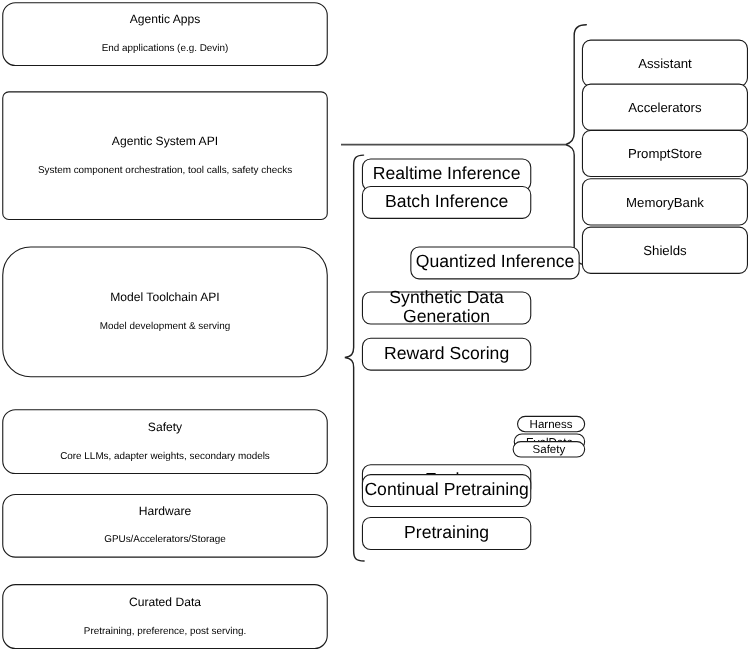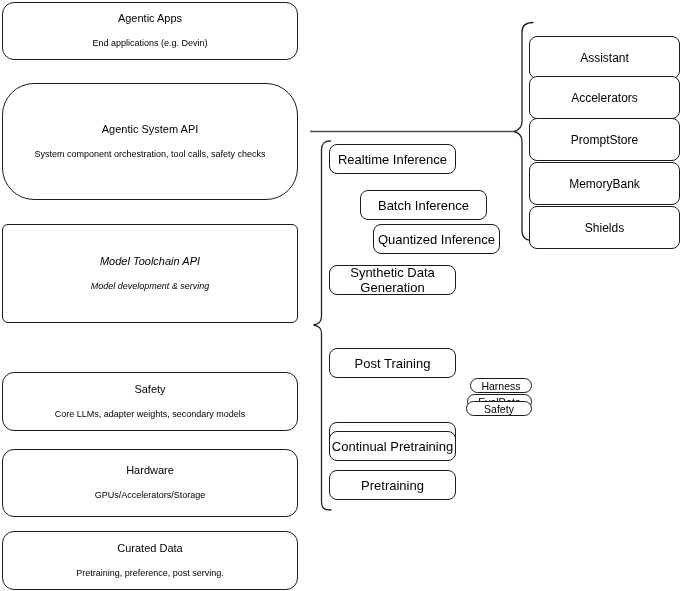--- a/index.html
+++ b/index.html
@@ -18,27 +18,27 @@
     background:#ffffff;
     border:1px solid #1a1a1a;
     display:flex;flex-direction:column;
     align-items:center;justify-content:center;
     text-align:center;
   }
   .box-title{font-size:11px;line-height:1.25;}
   .box-sub{font-size:9px;line-height:1.3;margin-top:12px;}
   .lbox{left:2px;width:296px;}
   .l1{top:2px;height:58px;border-radius:12px;}
-  .l2{top:83px;height:117px;border-radius:32px;}
-  .l3{top:224px;height:99px;border-radius:6px;font-style:italic;}
+  .l2{top:83px;height:117px;border-radius:6px;}
+  .l3{top:224px;height:119px;border-radius:26px;}
   .l4{top:372px;height:59px;border-radius:12px;}
-  .l5{top:449px;height:68px;border-radius:12px;}
+  .l5{top:449px;height:58px;border-radius:12px;}
   .l6{top:531px;height:59px;border-radius:12px;}
-  .mbox{left:329px;width:127px;height:30px;border-radius:8px;font-size:13px;}
-  .m1{top:144px;} .m2{top:190px;margin-left:31px;} .m3{top:224px;margin-left:44px;} .m4{top:265px;} .m5{top:307px;}
+  .mbox{left:329px;width:154px;height:30px;border-radius:8px;font-size:16px;}
+  .m1{top:144px;} .m2{top:169px;} .m3{top:224px;margin-left:44px;} .m4{top:265px;} .m5{top:307px;}
   .m6{top:348px;} .m7{top:389px;margin-top:33px;} .m8{top:431px;} .m9{top:470px;}
   .rbox{left:529px;width:151px;height:43px;border-radius:8px;font-size:12px;}
   .r1{top:36px;} .r2{top:76px;} .r3{top:118px;} .r4{top:162px;} .r5{top:206px;}
   .pill{
     position:absolute;height:15px;border-radius:8px;
     font-size:10.5px;line-height:14px;z-index:5;
     display:flex;align-items:center;justify-content:center;
   }
   .p1{left:470px;top:378px;width:62px;}
   .p2{left:467px;top:394px;width:65px;}
@@ -87,22 +87,22 @@
   </div>
   <div class="node mbox m2">
     <span>Batch Inference</span>
   </div>
   <div class="node mbox m3">
     <span>Quantized Inference</span>
   </div>
   <div class="node mbox m4">
     <span>Synthetic Data Generation</span>
   </div>
-  <div class="node mbox m6">
-    <span>Post Training</span>
+  <div class="node mbox m5">
+    <span>Reward Scoring</span>
   </div>
   <div class="node mbox m7">
     <span>Evals</span>
   </div>
   <div class="node mbox m8">
     <span>Continual Pretraining</span>
   </div>
   <div class="node mbox m9">
     <span>Pretraining</span>
   </div>

